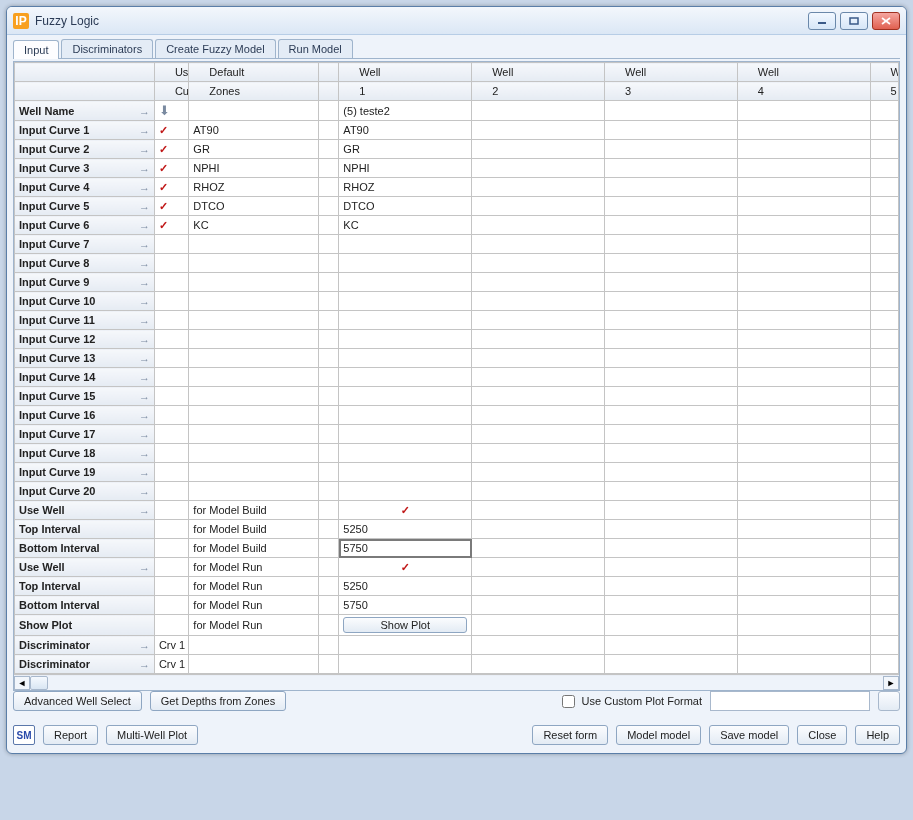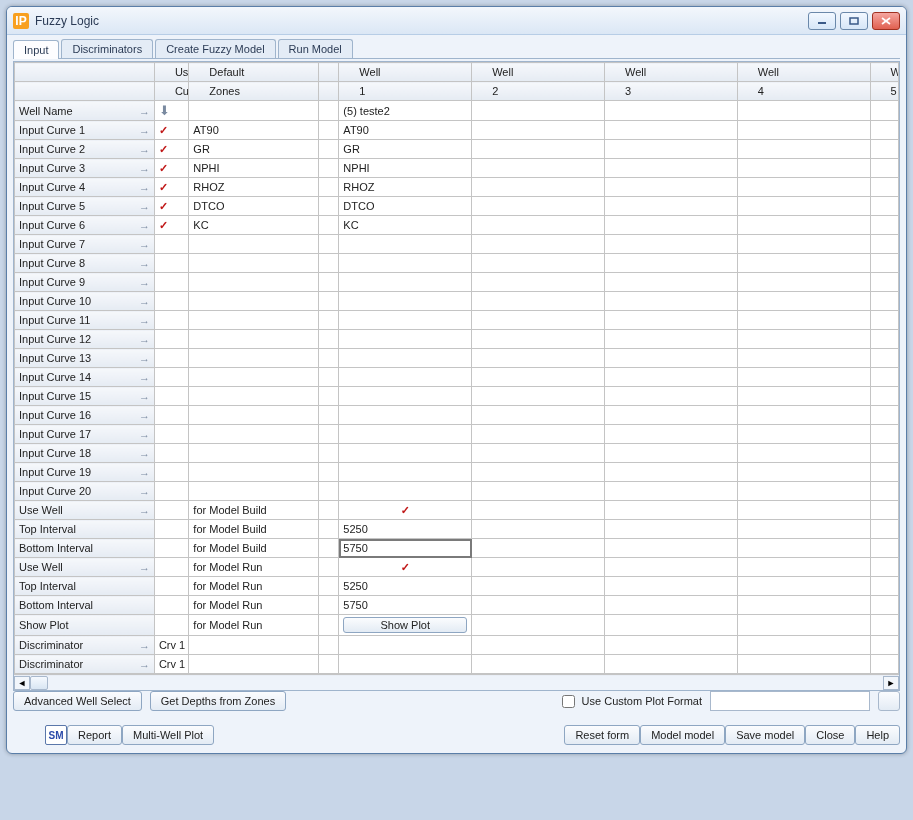--- a/index.html
+++ b/index.html
@@ -97,20 +97,21 @@
   }
   table.grid th {
     background: linear-gradient(#f6f8fb,#e5ebf3);
     font-weight: normal;
     padding-left: 20px;
   }
   .rowlabel {
     background: linear-gradient(#f6f8fb,#e5ebf3);
     position: relative;
     padding-right: 16px;
+    font-weight: bold;
   }
   .rowlabel .arrow {
     position:absolute; right:4px; top:50%; transform:translateY(-50%);
     color:#7a8aa0;
     font-size:11px;
   }
   .use-cell { text-align:center; }
   .check { color:#c01818; font-weight:bold; }
   .down-arrow { color:#7a8aa0; font-size:13px; }
 
@@ -182,24 +183,23 @@
   }
   .dots-btn {
     width:22px; height:20px;
     border:1px solid #a8b8cc;
     background:linear-gradient(#fbfcfe,#e3ebf4);
     border-radius:3px;
     cursor:pointer;
   }
 
   .bottom-bar {
-    display:flex; align-items:center; 
+    display:flex; align-items:center; gap:8px;
     margin-top: 8px;
     padding-top: 6px;
-    margin-left: 32px;
   }
   .sm-icon {
     width: 22px; height:20px;
     border:1px solid #5a77aa;
     display:flex;align-items:center;justify-content:center;
     font-weight:bold; font-size:10px;
     color:#2a4aaa;
     background:#fff;
     border-radius:2px;
   }

